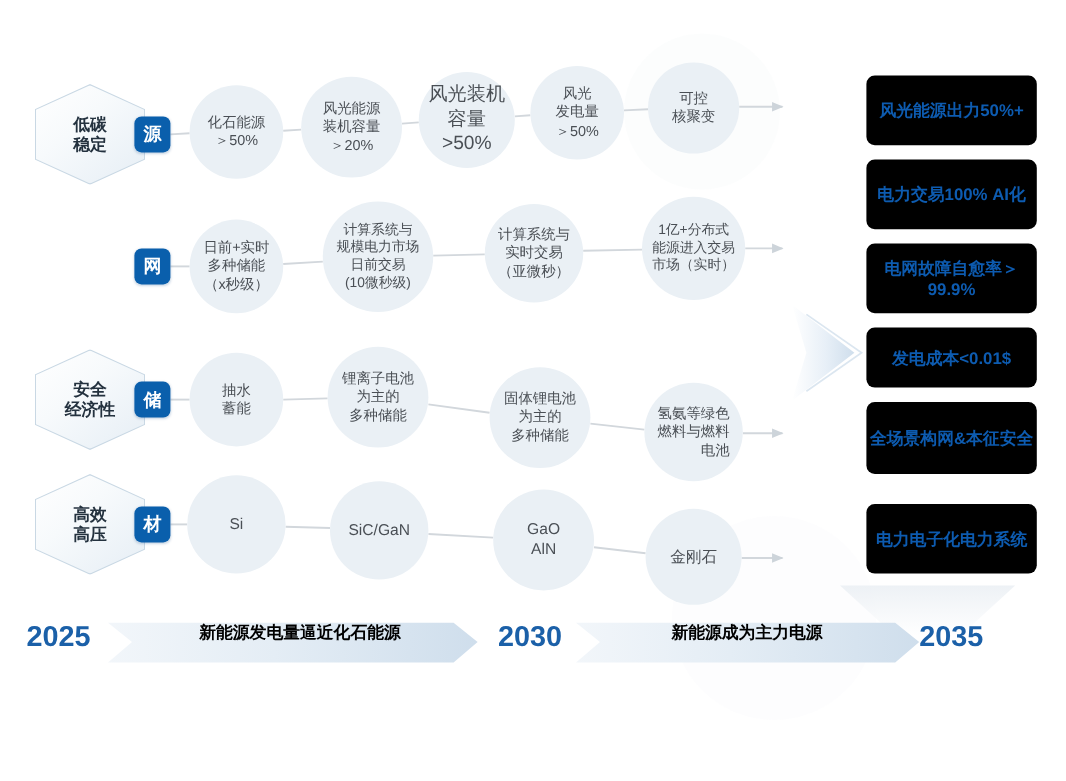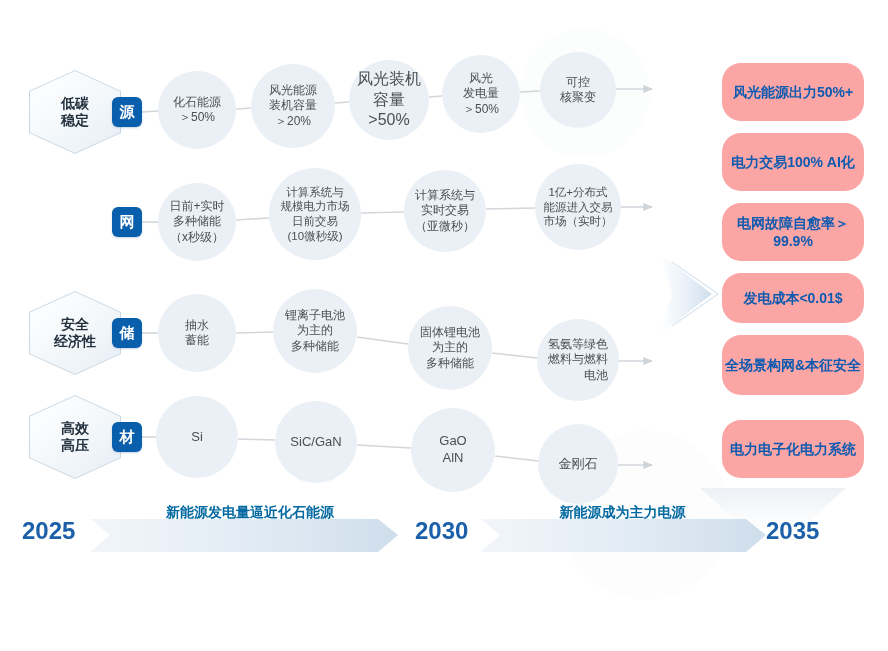--- a/index.html
+++ b/index.html
@@ -49,37 +49,37 @@
     color:#4a4f55;
     line-height:1.28;
     box-sizing:border-box;
     padding:4px;
   }
   .node span{display:block;}
 
   
   .card{
     position:absolute;left:722px;width:142px;
-    border-radius:19px;
-    background:#fca5a5;
+    border-radius:7px;
+    background:#000000;
     color:#0d5bb0;
     font-size:14px;font-weight:700;line-height:1.32;
     display:flex;align-items:center;justify-content:center;
     text-align:center;
   }
 
   
   .tl-year{
     position:absolute;top:517px;
     font-size:24px;font-weight:700;color:#1b60a8;
     letter-spacing:0px;
   }
   .tl-band-label{
-    position:absolute;top:504px;
-    font-size:14px;font-weight:700;color:#0369a1;
+    position:absolute;top:519px;
+    font-size:14px;font-weight:700;color:#000000;
     text-align:center;
   }
 
   
   .caption{
     position:absolute;left:0;top:575px;width:888px;
     text-align:center;font-size:15px;color:#8a8f96;letter-spacing:1px;
   }
 </style>
 </head>

